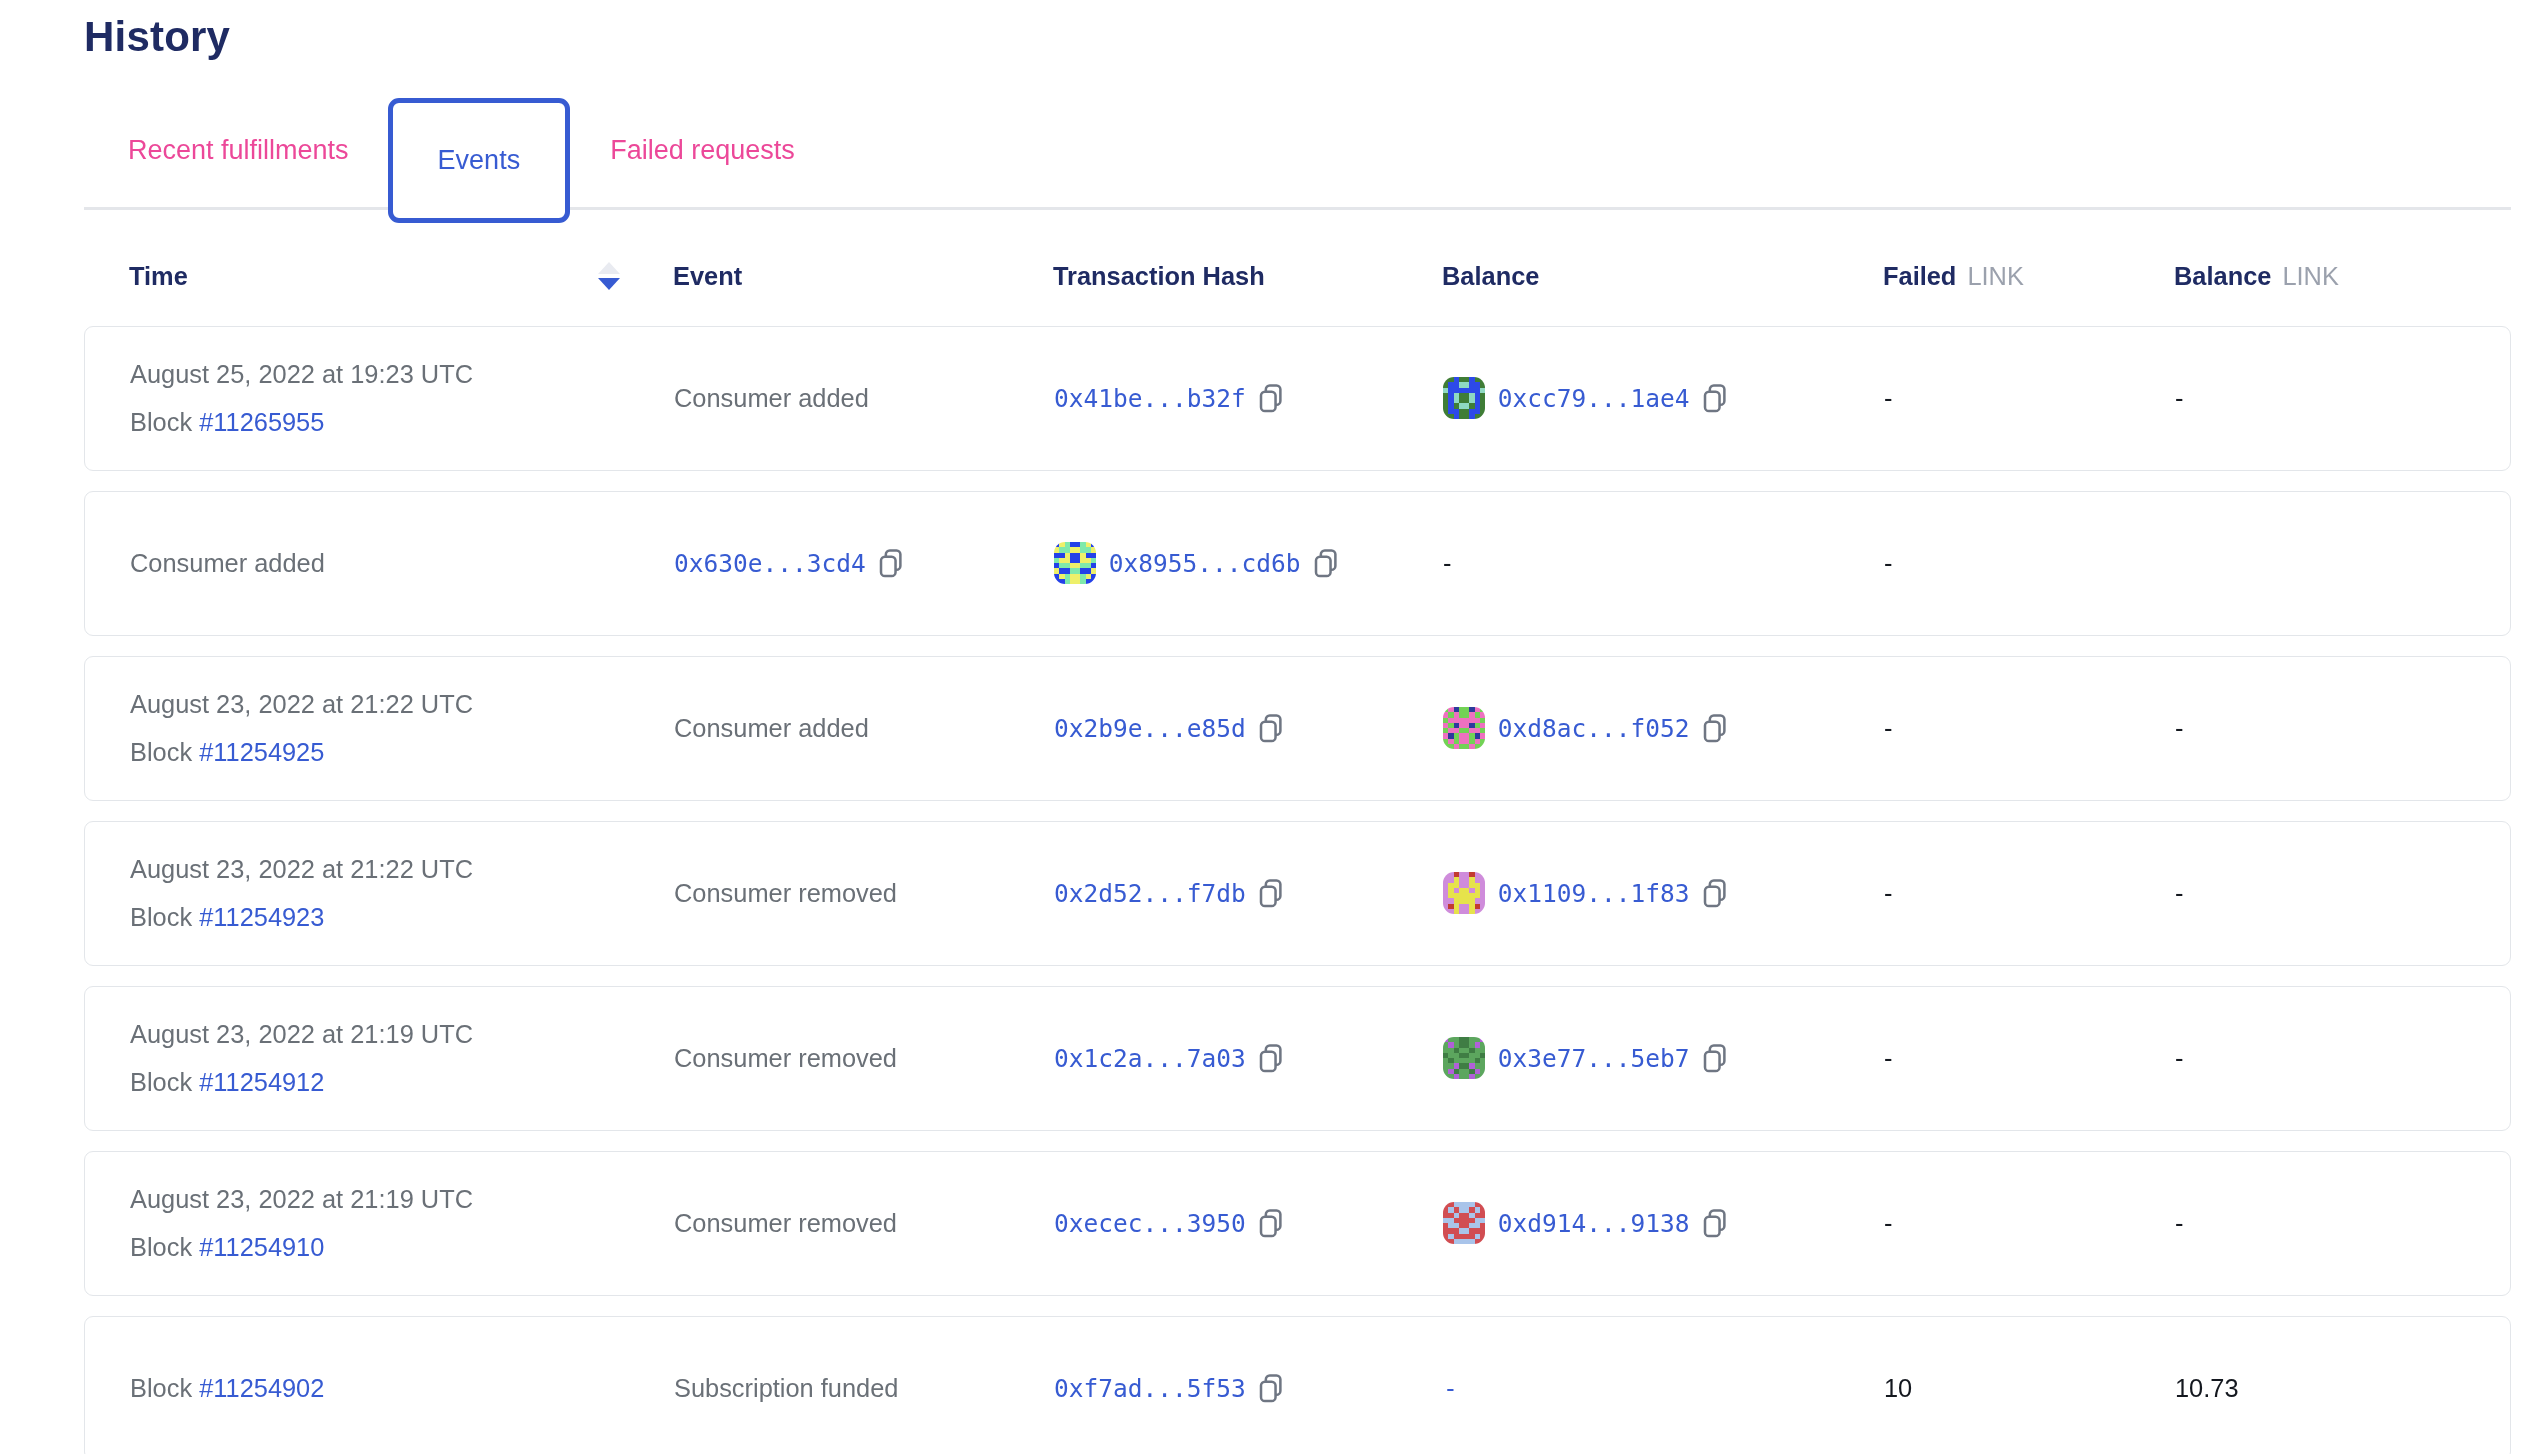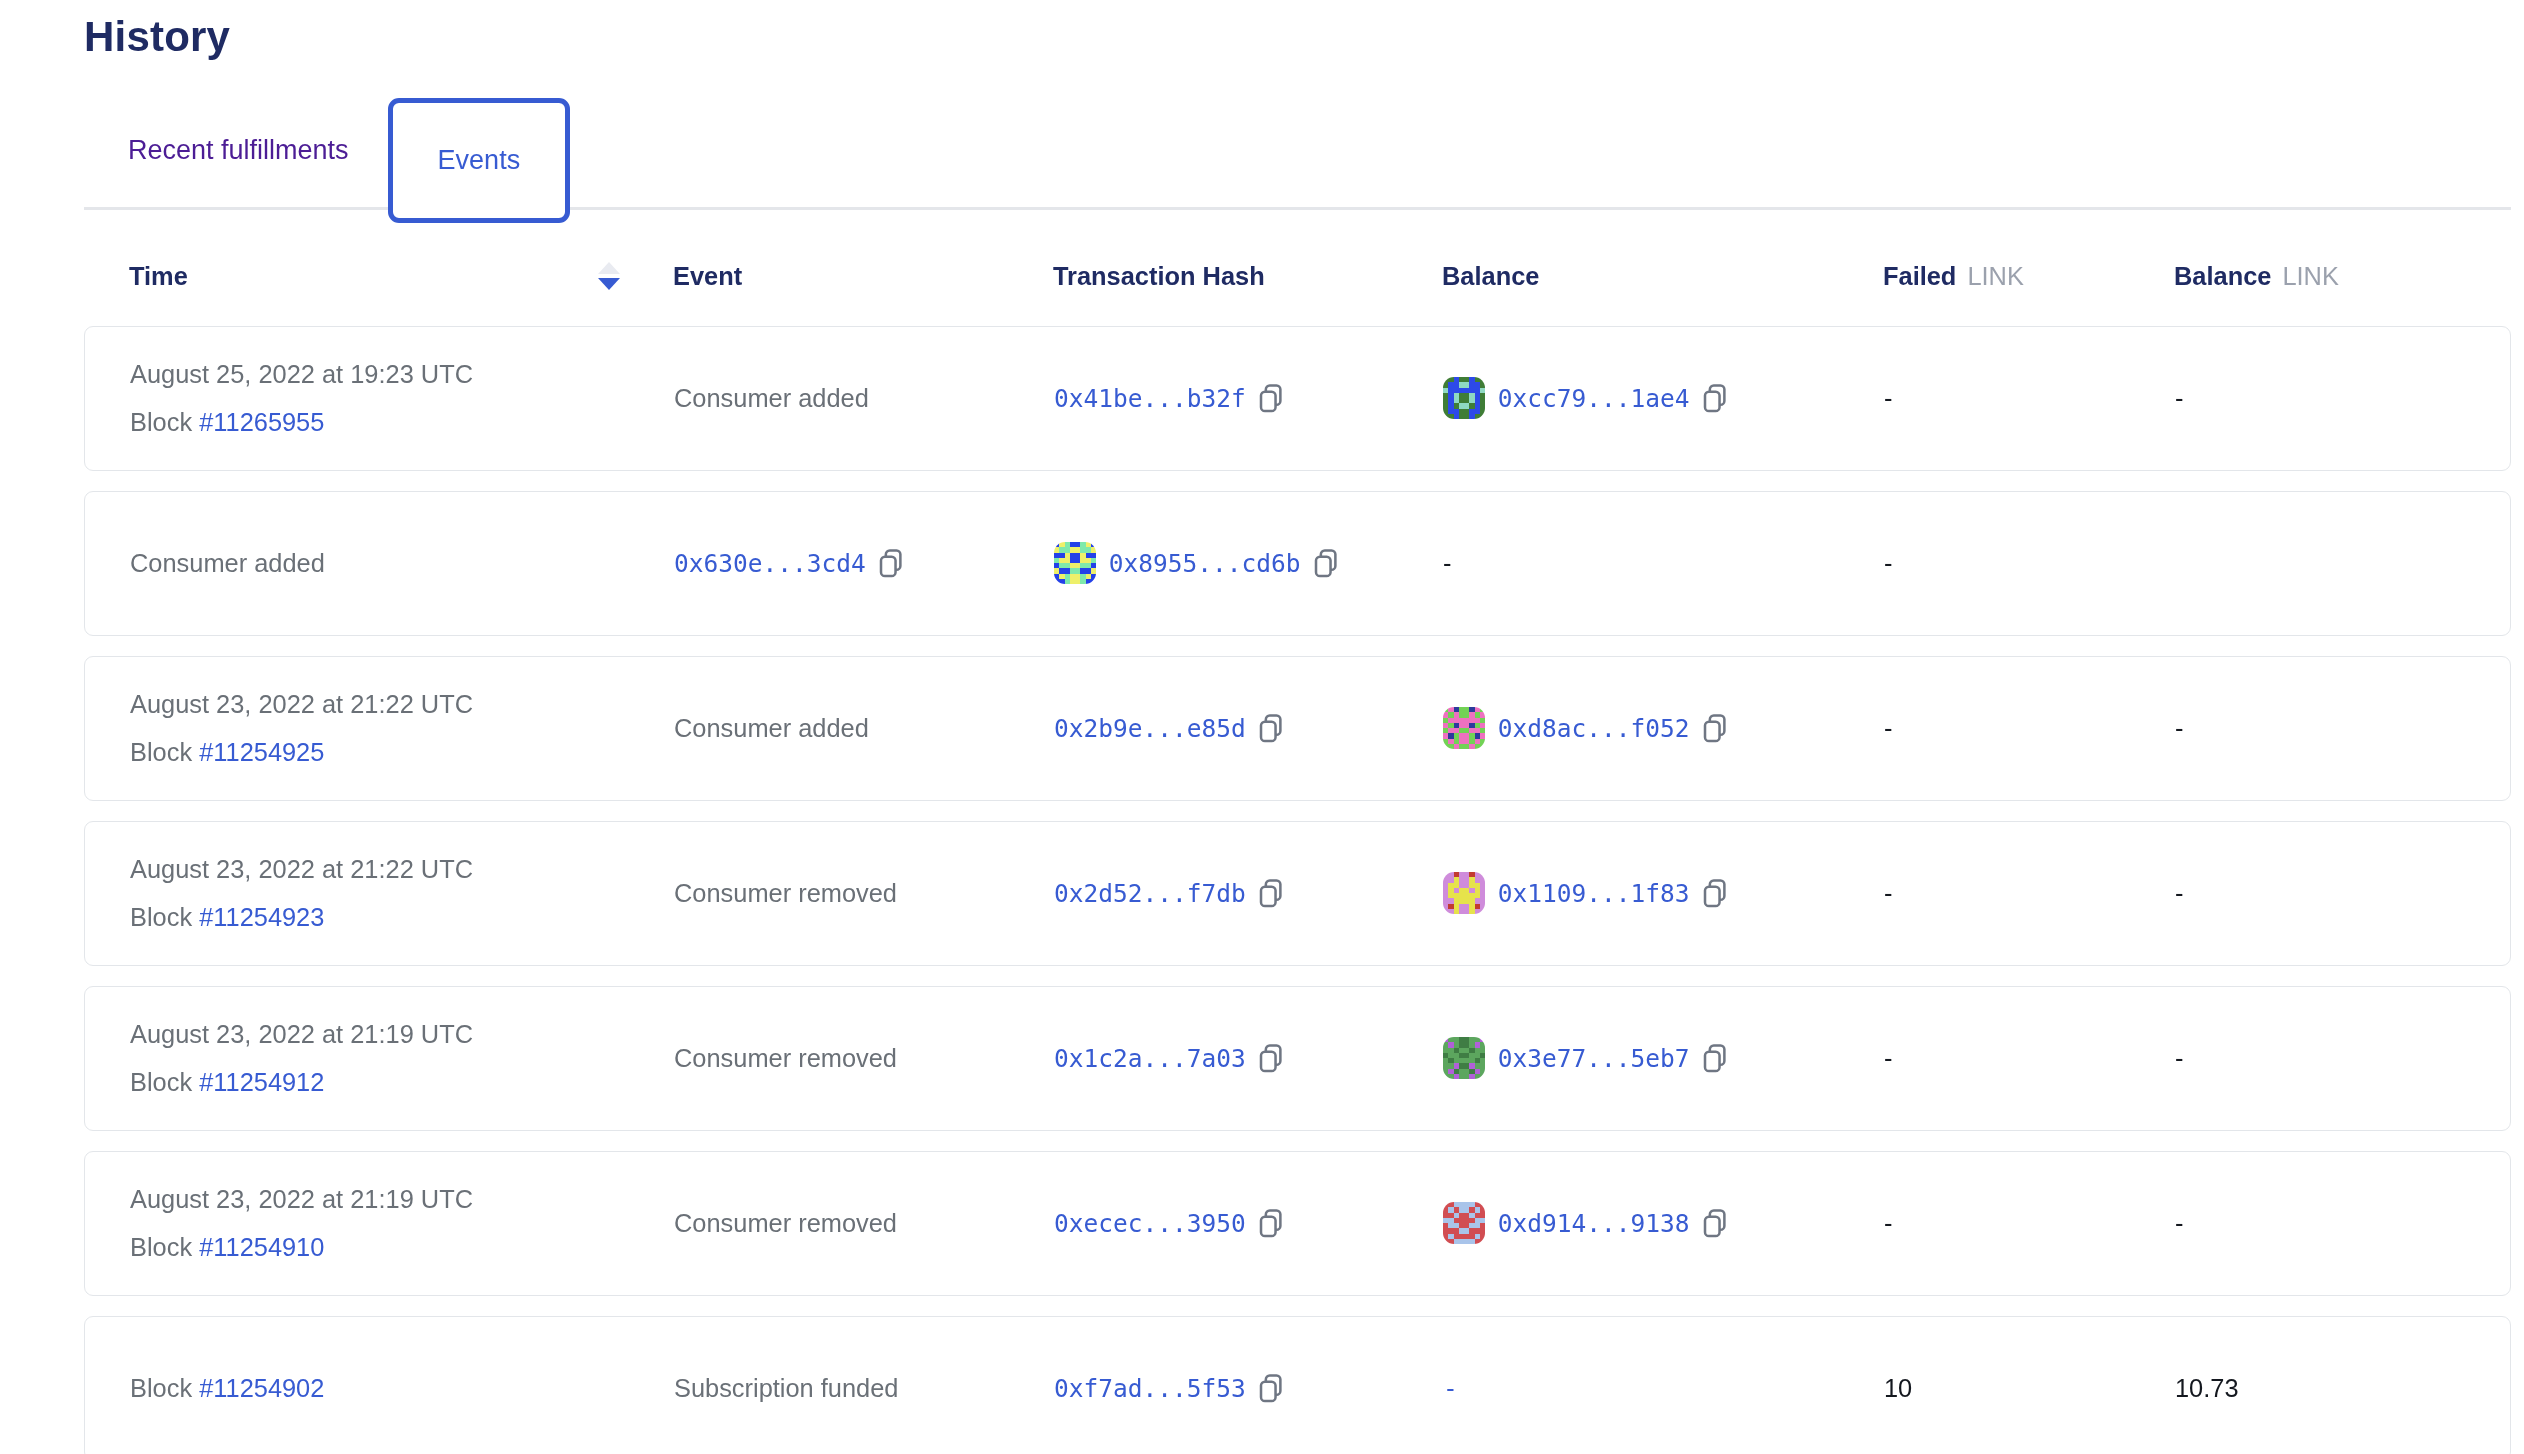--- a/index.html
+++ b/index.html
@@ -5,21 +5,21 @@
   * { margin:0; padding:0; box-sizing:border-box; }
   html,body { width:2525px; height:1454px; overflow:hidden; background:#ffffff;
               font-family:"Liberation Sans", sans-serif; }
   .page { padding:12.7px 14.5px 0 84px; }
 
   h1.title { font-size:42px; font-weight:700; color:#1f2b63; letter-spacing:0.2px; }
 
   
   .tabs { display:flex; align-items:stretch; height:118px; margin-top:31px; position:relative; }
   .tabs-line { position:absolute; left:0; right:0; bottom:0; height:2.7px; background:#e4e6ea; }
-  .tab { display:flex; align-items:center; font-size:27px; color:#4c1d95; cursor:pointer; z-index:1; }
+  .tab { display:flex; align-items:center; font-size:27px; color:#ec4899; cursor:pointer; z-index:1; }
   .tab.first { margin-left:44px; }
   .tab.mid   { margin-left:39px; }
   .tab.last  { margin-left:40px; }
   .tab.active { color:#375bd2; border:5.5px solid #375bd2; border-radius:11px;
                 background:#ffffff; height:125px; margin-top:6.4px; padding:0 45px; z-index:2; }
 
   
   .grid-cols { display:grid; grid-template-columns:544px 380px 389px 441px 291px 1fr; padding-left:45px; }
   .thead { margin-top:52px; }
   .th { font-size:25.4px; font-weight:700; color:#1f2b63; }
@@ -51,20 +51,21 @@
 </head>
 <body>
 
 <div class="page">
 
   <h1 class="title">History</h1>
 
   <div class="tabs">
     <div class="tab first">Recent fulfillments</div>
     <div class="tab mid active">Events</div>
+    <div class="tab last">Failed requests</div>
     <div class="tabs-line"></div>
   </div>
 
   <div class="thead grid-cols">
     <div class="th time-th">
       <span>Time</span>
       <span class="sort">
         <i class="tri-up"></i>
         <i class="tri-down"></i>
       </span>

